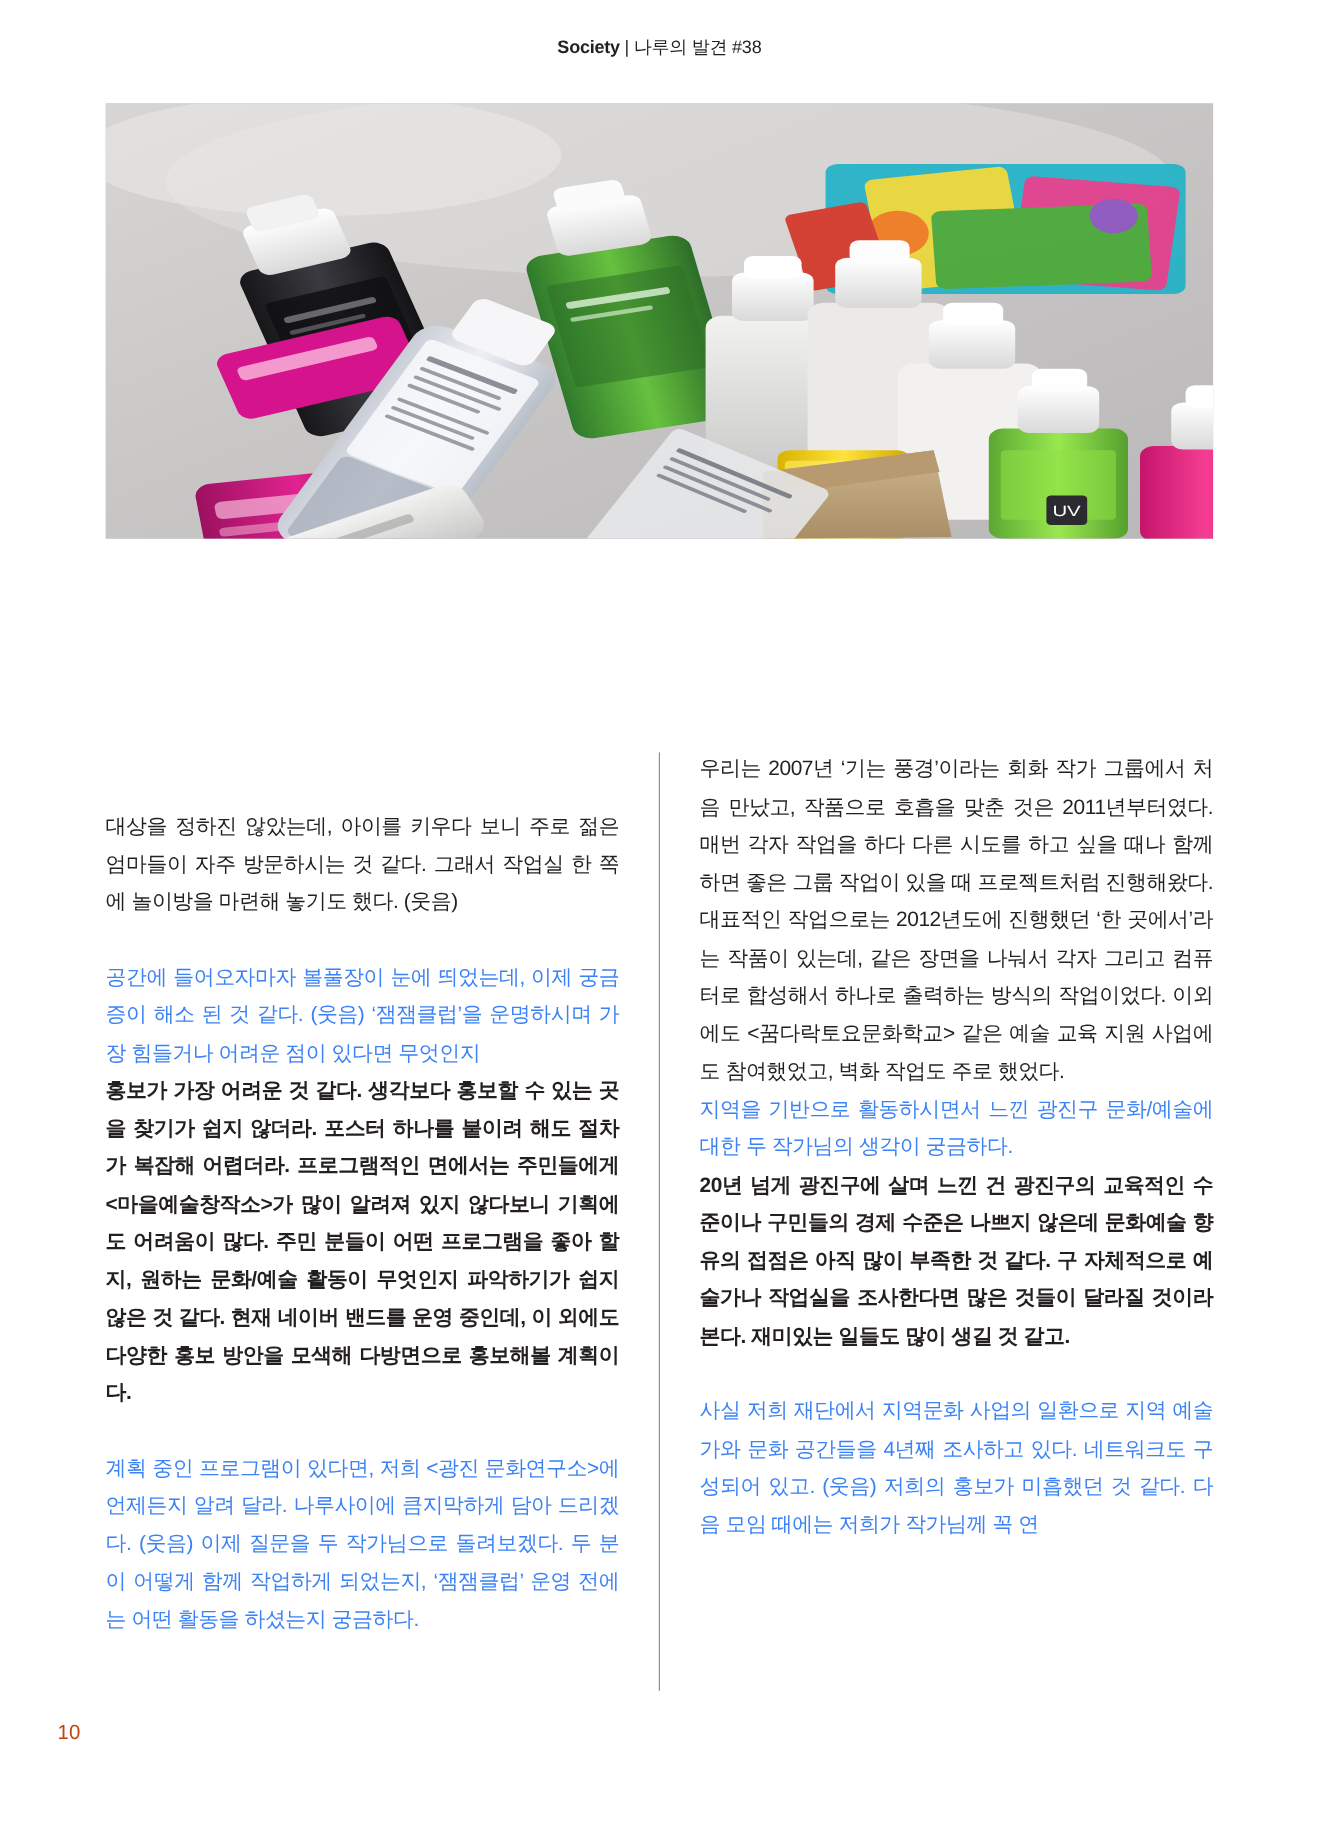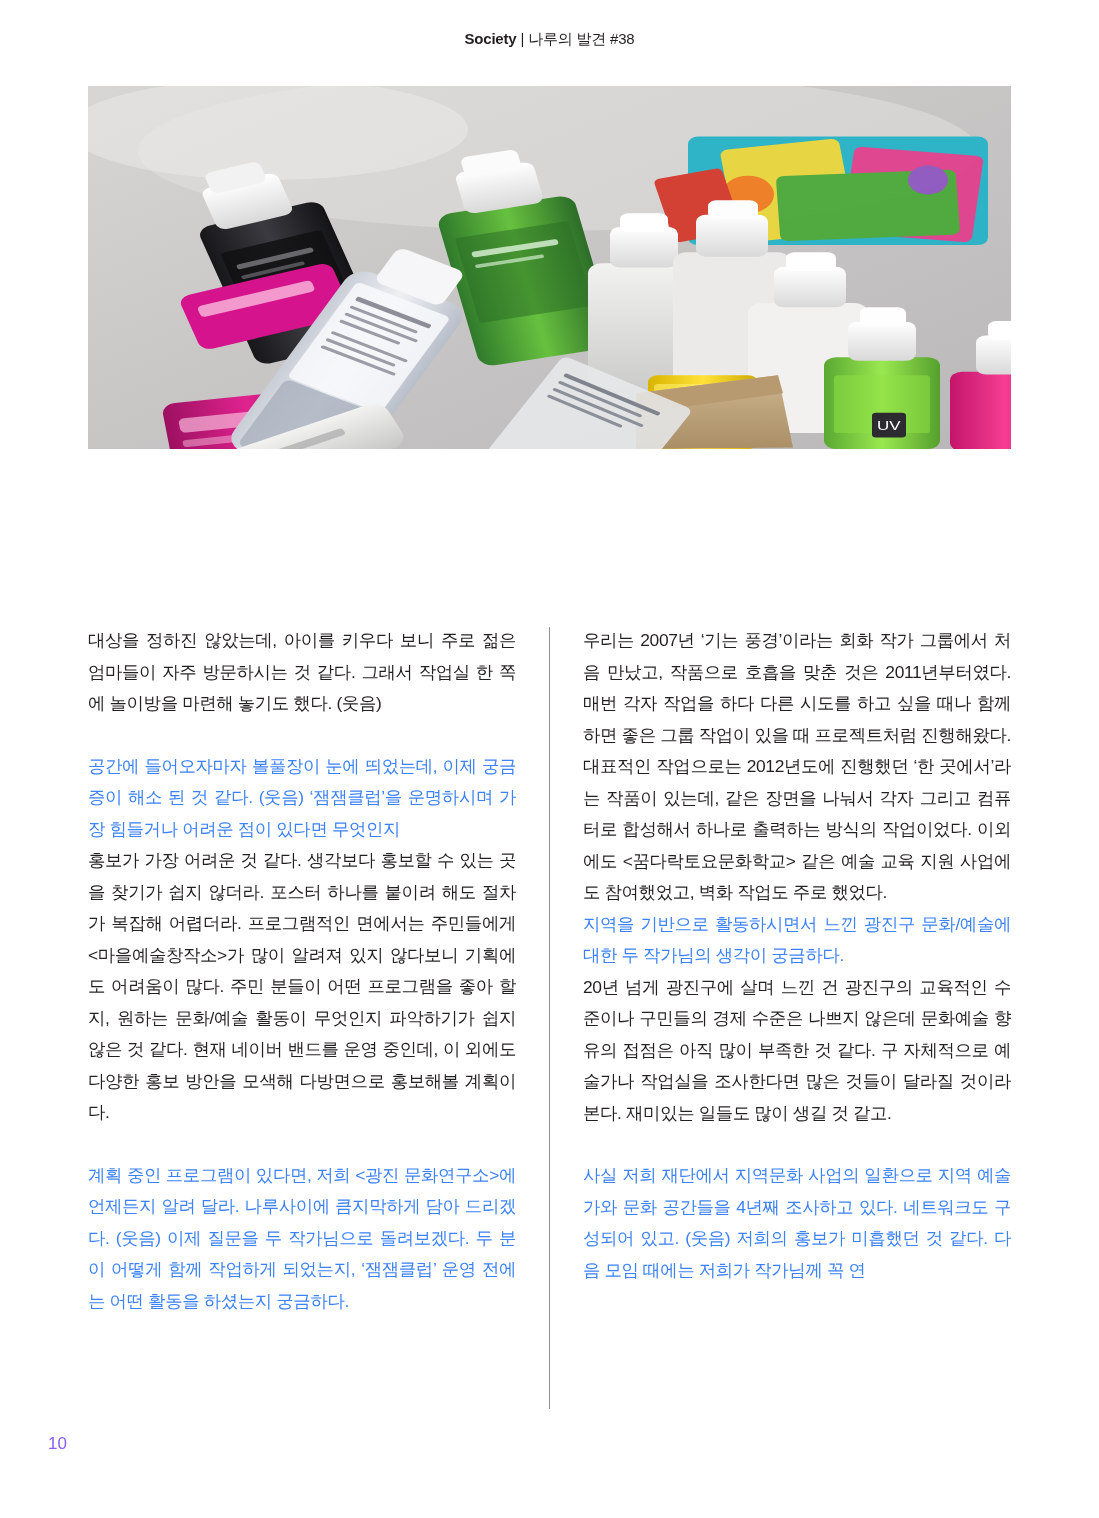--- a/index.html
+++ b/index.html
@@ -66,21 +66,21 @@
   .col {
     position: absolute;
     top: 0;
     width: 428px;
     font-size: 17.4px;
     line-height: 31.5px;
     text-align: justify;
     text-justify: inter-character;
     letter-spacing: -0.35px;
   }
-  .col-left  { left: 0; }
+  .col-left  { left: 0; margin-top: 48px; }
   .col-right { left: 495px; }
 
   .col-divider {
     position: absolute;
     left: 461px;
     top: 2px;
     width: 1px;
     height: 782px;
     background: #8f8f94;
   }
@@ -88,29 +88,30 @@
   p.para {
     margin: 0 0 0 0;
   }
   p.q {
     color: #3b82f6;
     font-weight: normal;
     margin: 0;
   }
   p.q + p.para {
     margin-top: 0;
+    font-weight: bold;
   }
 
   
   .page-number {
     position: absolute;
     left: 48px;
     top: 1434px;
     font-size: 17px;
-    color: #8b5cf6;
+    color: #c2410c;
   }
 </style>
 </head>
 <body>
 
 <div class="page-header">
   <span class="hdr-strong">Society</span><span class="hdr-sep">|</span><span class="hdr-rest">나루의 발견 #38</span>
 </div>
 
 <div class="hero-photo">

